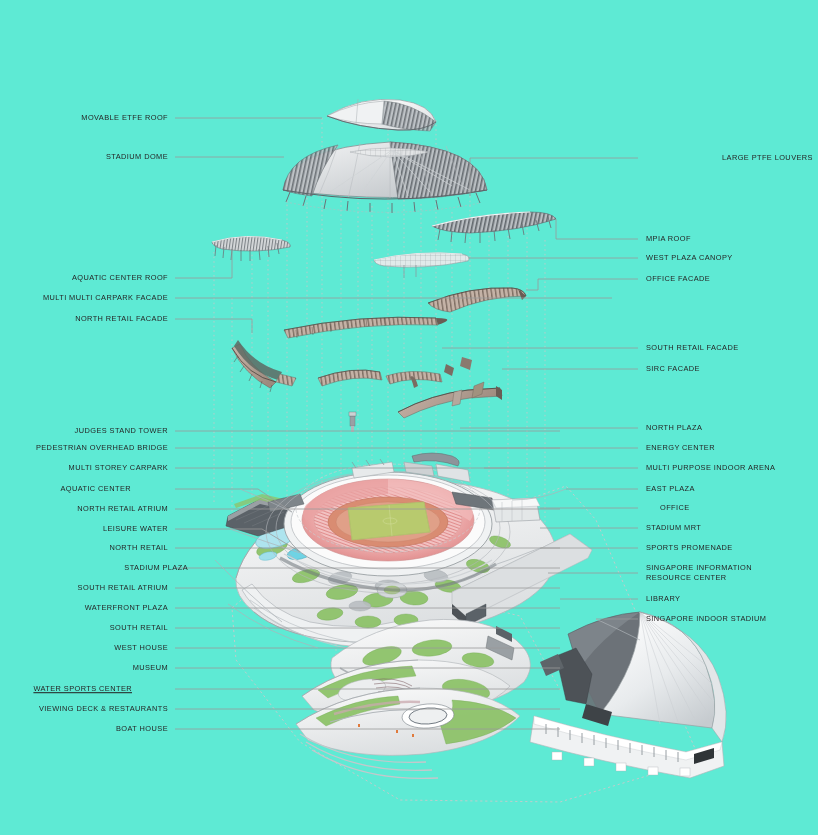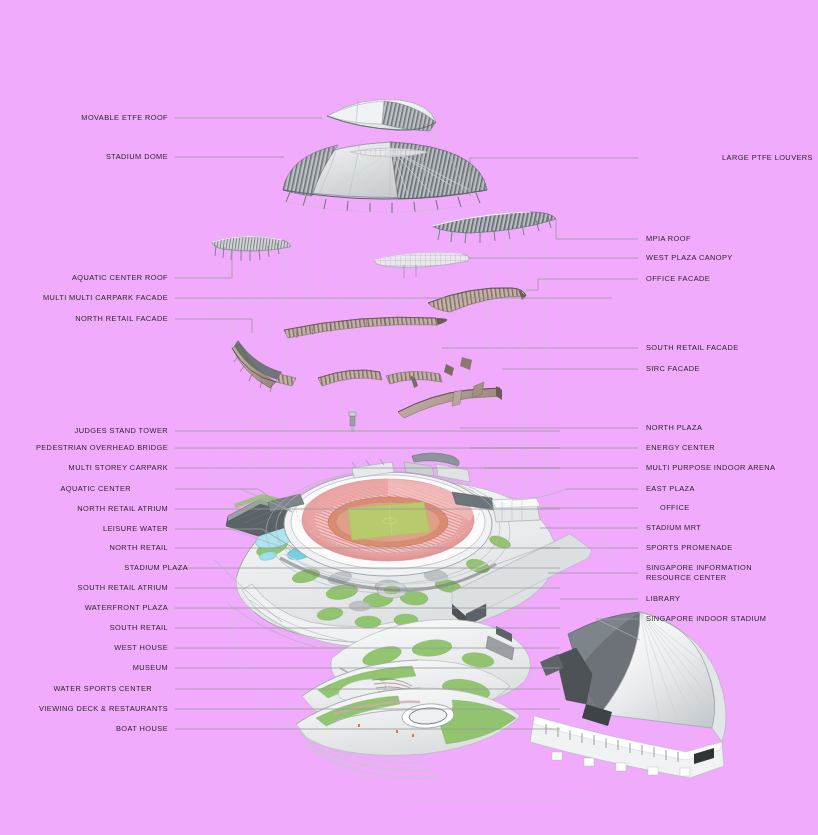--- a/index.html
+++ b/index.html
@@ -5,21 +5,21 @@
 <style>
   html,body{margin:0;padding:0;background:#ffffff;}
   body{
     font-family:"Liberation Sans","DejaVu Sans",sans-serif;
     -webkit-font-smoothing:antialiased;
   }
   #stage{
     position:relative;
     width:818px;
     height:835px;
-    background:#f0abfc;
+    background:#5eead4;
     overflow:hidden;
   }
   #diagram-svg{
     position:absolute;
     left:0; top:0;
     width:818px; height:835px;
     display:block;
   }
   
   .label{
@@ -575,21 +575,21 @@
     <div class="label left" style="right:687px;top:489px;">AQUATIC CENTER</div>
     <div class="label left" style="right:650px;top:509px;">NORTH RETAIL ATRIUM</div>
     <div class="label left" style="right:650px;top:529px;">LEISURE WATER</div>
     <div class="label left" style="right:650px;top:548px;">NORTH RETAIL</div>
     <div class="label left" style="right:630px;top:568px;">STADIUM PLAZA</div>
     <div class="label left" style="right:650px;top:588px;">SOUTH RETAIL ATRIUM</div>
     <div class="label left" style="right:650px;top:608px;">WATERFRONT PLAZA</div>
     <div class="label left" style="right:650px;top:628px;">SOUTH RETAIL</div>
     <div class="label left" style="right:650px;top:648px;">WEST HOUSE</div>
     <div class="label left" style="right:650px;top:668px;">MUSEUM</div>
-    <div class="label left" style="right:666px;top:689px;">WATER SPORTS CENTER</div>
+    <div class="label left" style="right:686px;top:689px;text-decoration:underline;">WATER SPORTS CENTER</div>
     <div class="label left" style="right:650px;top:709px;">VIEWING DECK &amp; RESTAURANTS</div>
     <div class="label left" style="right:650px;top:729px;">BOAT HOUSE</div>
   </div>
 
   <div>
     <div class="label right" style="left:680px;top:158px;padding-left:42px;">LARGE PTFE LOUVERS</div>
     <div class="label right" style="left:646px;top:239px;">MPIA ROOF</div>
     <div class="label right" style="left:646px;top:258px;">WEST PLAZA CANOPY</div>
     <div class="label right" style="left:646px;top:279px;">OFFICE FACADE</div>
     <div class="label right" style="left:646px;top:348px;">SOUTH RETAIL FACADE</div>

